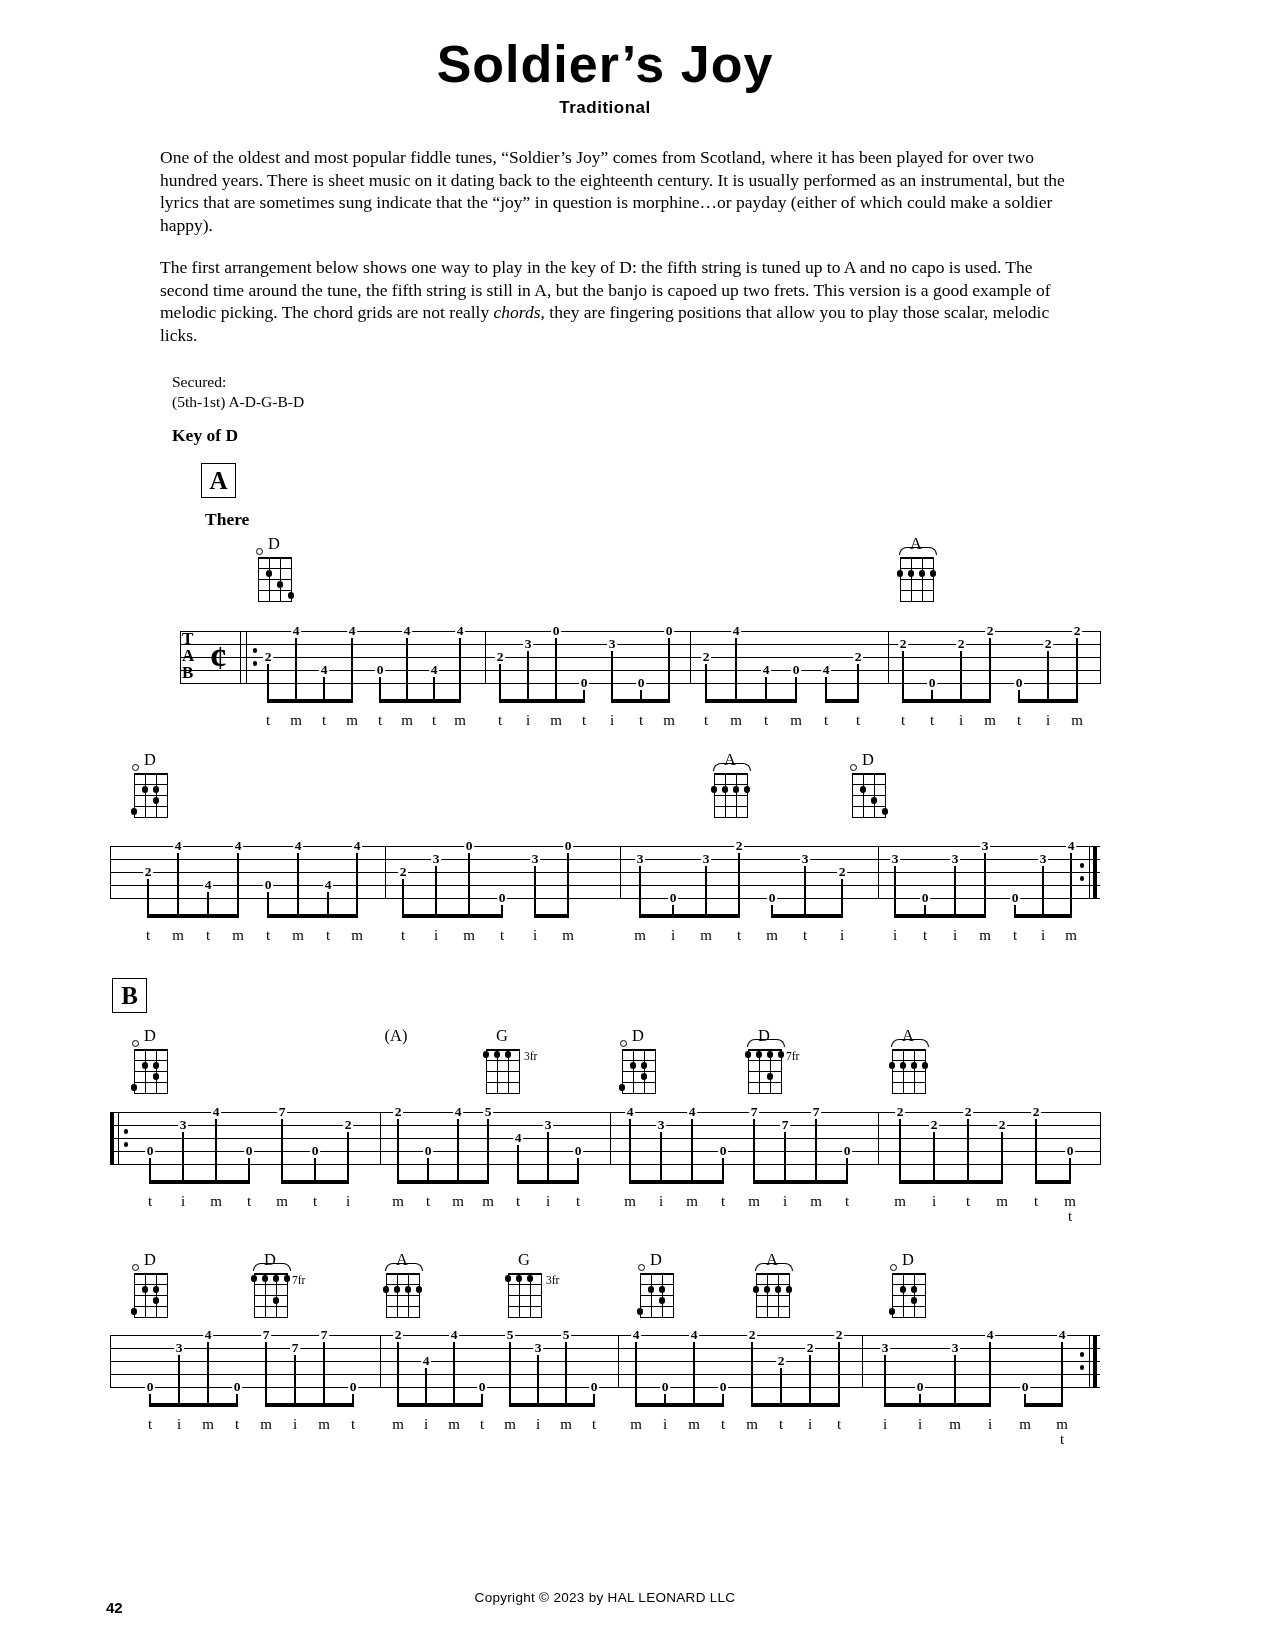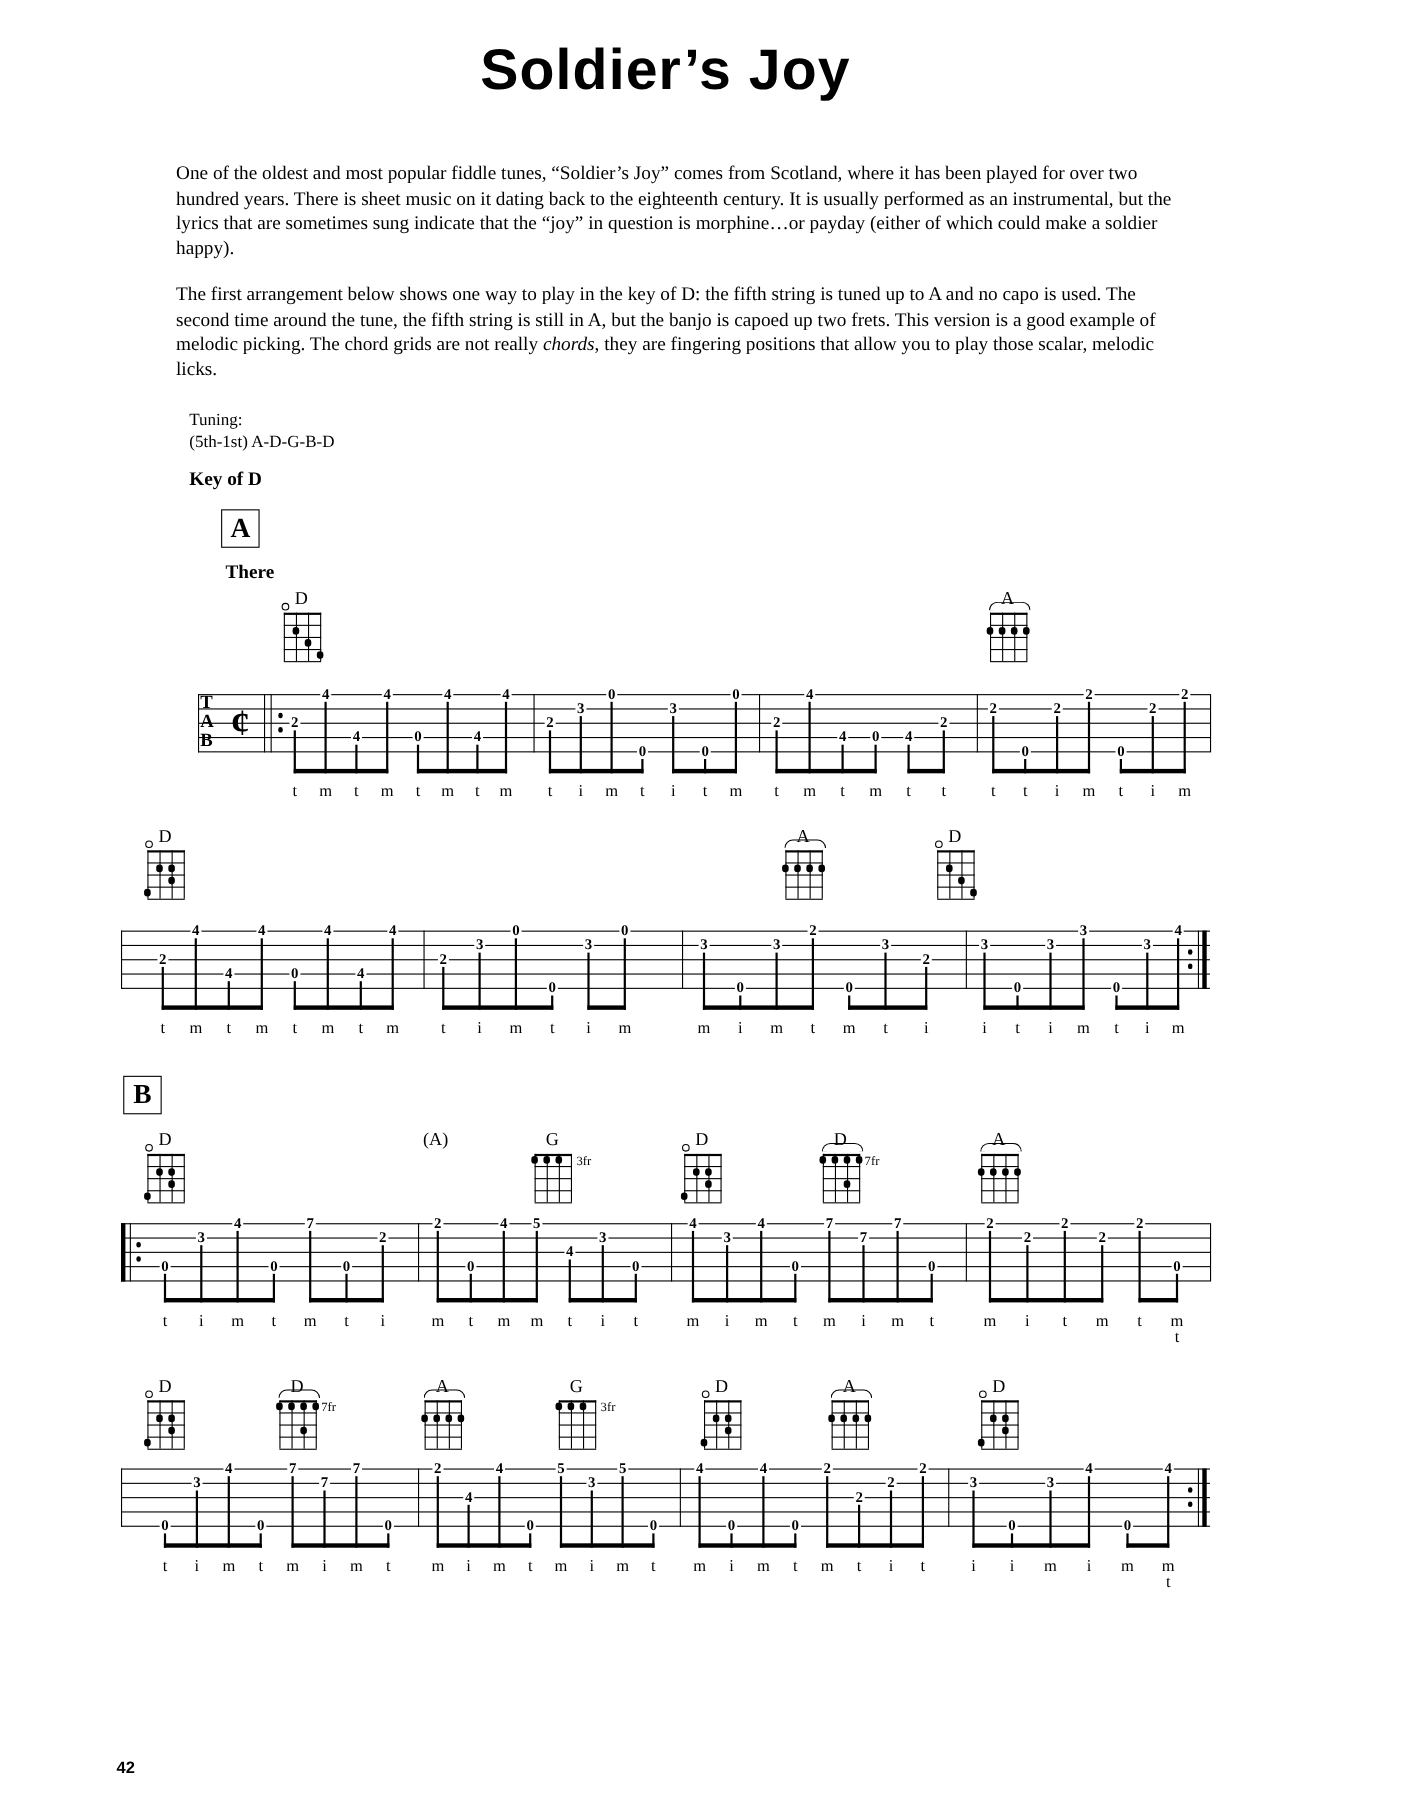--- a/index.html
+++ b/index.html
@@ -41,42 +41,44 @@
   .copen{position:absolute;width:5px;height:5px;border:1px solid #000;border-radius:50%;}
   .cbarre{position:absolute;height:7px;border:1.3px solid #000;border-bottom:none;border-radius:17px 17px 0 0;}
   .cfr{position:absolute;font-size:11.5px;line-height:12px;white-space:nowrap;}
   em{font-style:italic;}
 </style>
 </head>
 <body>
 
 <div class="page" id="page">
   <div class="title">Soldier’s Joy</div>
+  <div class="subtitle">Traditional</div>
 
   <div class="para para1">One of the oldest and most popular fiddle tunes, “Soldier’s Joy” comes from Scotland, where it has been played for over two hundred years. There is sheet music on it dating back to the eighteenth century. It is usually performed as an instrumental, but the lyrics that are sometimes sung indicate that the “joy” in question is morphine…or payday (either of which could make a soldier happy).</div>
   <div class="para para2"><span>The first arrangement below shows one way to play in the key of D: the fifth string is tuned up to A and no capo is used. The second time around the tune, the fifth string is still in A, but the banjo is capoed up two frets. This version is a good example of melodic picking. The chord grids are not really </span><em>chords</em><span>, they are fingering positions that allow you to play those scalar, melodic licks.</span></div>
 
   <div class="tuning">
-    <div>Tuning:</div>
+    <div>Secured:</div>
     <div>(5th-1st) A-D-G-B-D</div>
   </div>
 
   <div class="keylabel">Key of D</div>
 
   <div class="secbox secbox-a">
     <span>A</span>
   </div>
   <div class="tempo">There</div>
   <div class="secbox secbox-b">
     <span>B</span>
   </div>
 
   <div id="music"></div>
 
   <div class="footer">
+    <div>Copyright © 2023 by HAL LEONARD LLC</div>
   </div>
   <div class="pagenum">42</div>
 <div class="system" style="left: 180px; top: 631px; width: 920px;">
       <div class="sline" style="top: 0px;"></div>
       <div class="sline" style="top: 13px;"></div>
       <div class="sline" style="top: 26px;"></div>
       <div class="sline" style="top: 39px;"></div>
       <div class="sline" style="top: 52px;"></div>
       <div class="bar" style="left: 0px; width: 1.4px;"></div>
       <div class="bar" style="left: 60px; width: 1.4px;"></div>

